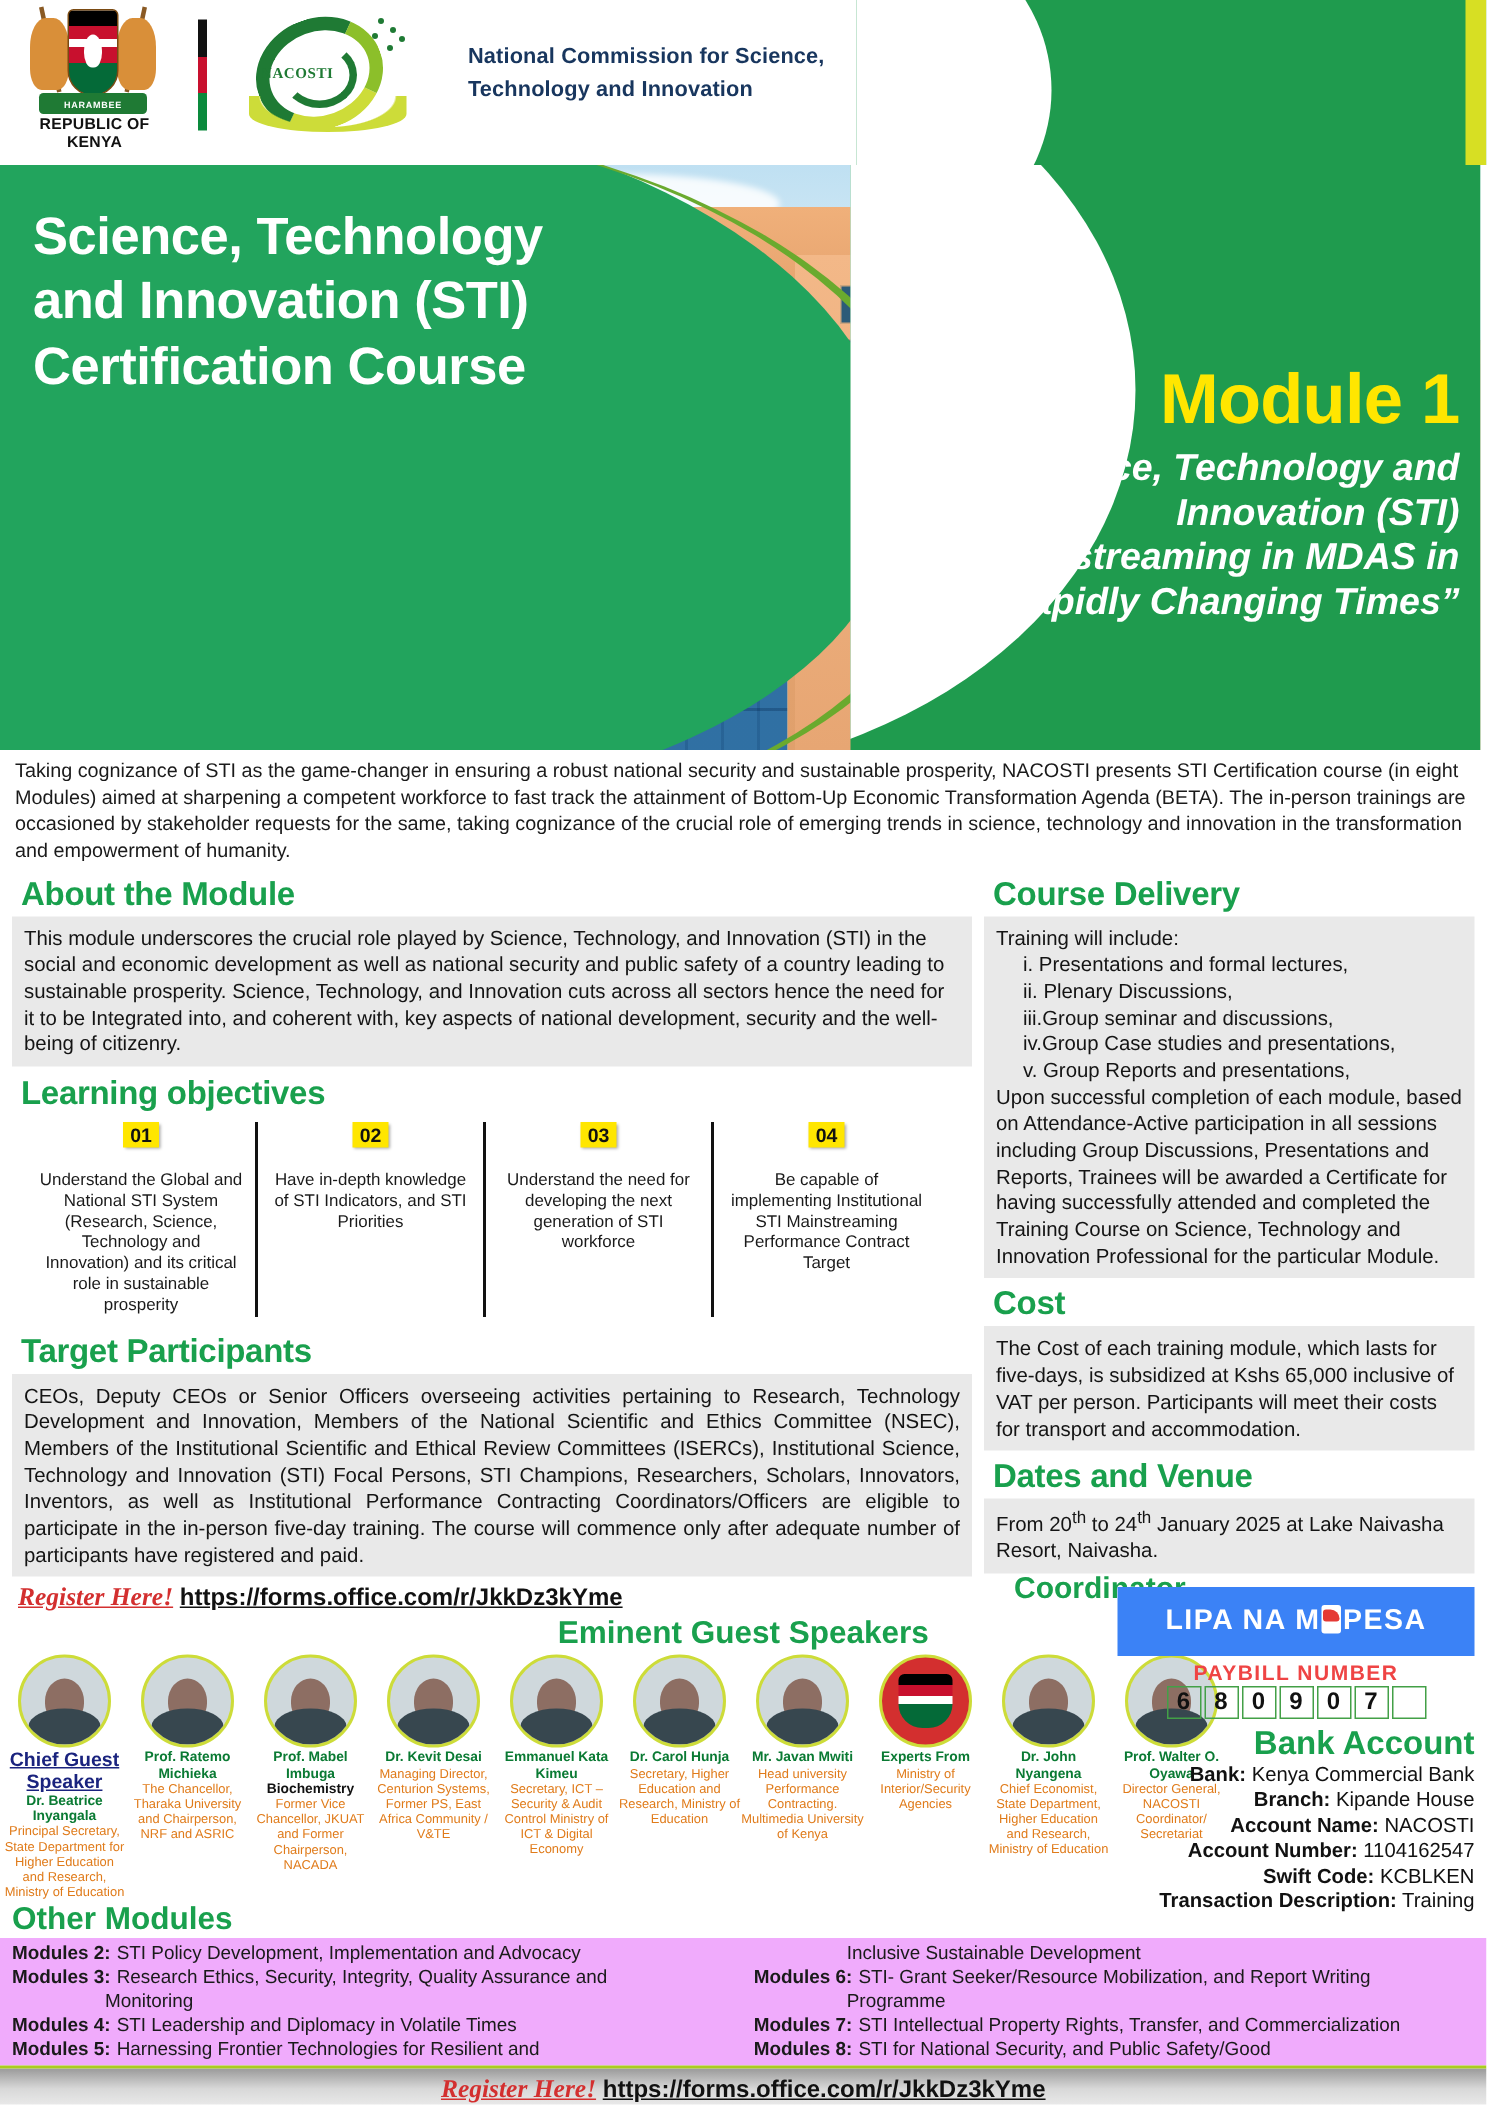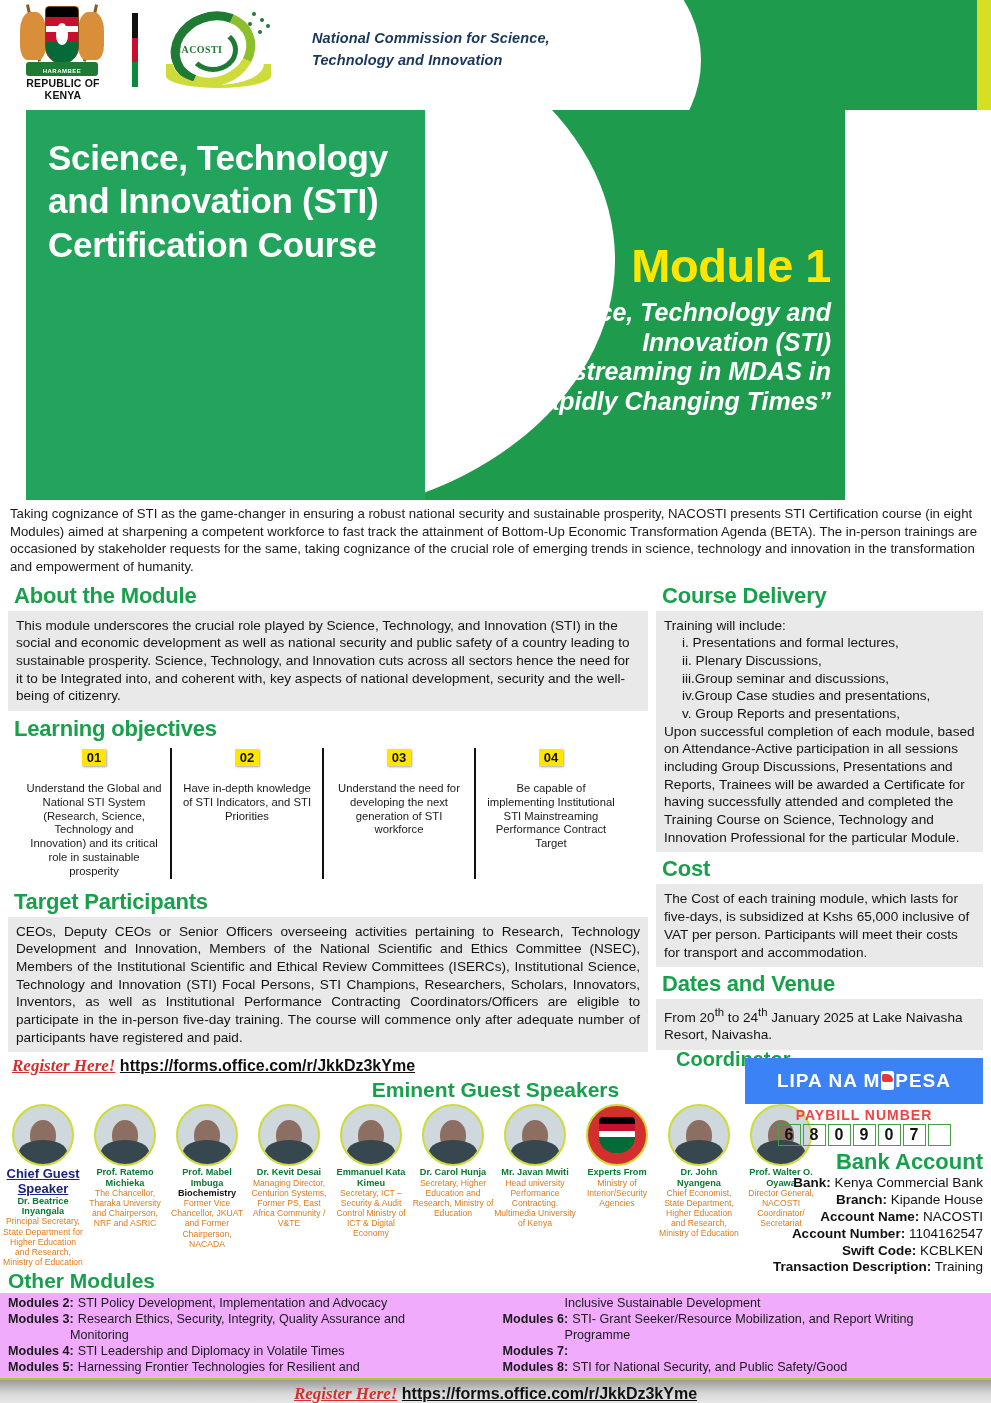--- a/index.html
+++ b/index.html
@@ -57,37 +57,37 @@
     position:absolute; left:22px; top:40px; font-size:10px; font-weight:bold;
     color:#1f7a34; letter-spacing:.4px; font-family:"Liberation Serif", serif;
   }
   .nac-swoosh{
     position:absolute; left:14px; bottom:8px; width:105px; height:24px;
     background:radial-gradient(ellipse at 50% 0%, transparent 60%, #cddc39 62%);
     border-radius:0 0 60% 60%;
   }
   .nac-dots{ position:absolute; right:26px; top:6px; width:30px; height:30px;}
   .nac-dots i{ position:absolute; width:4px; height:4px; background:#1f7a34; border-radius:50%;}
-  .header-title { font-size:14.5px; font-weight:bold; color:#18365e; line-height:1.5; letter-spacing:.1px;font-style:italic; }
+  .header-title { font-size:14.5px; font-weight:bold; color:#18365e; line-height:1.5; letter-spacing:.1px; }
 
   .green-swoop{
     position:absolute; right:0; top:0; width:420px; height:110px;
     background:#1f9b4e; overflow:hidden;
   }
   .green-swoop:before{
     content:""; position:absolute; left:-130px; top:-60px; width:260px; height:240px;
     background:#fff; border-radius:50%;
   }
   .green-swoop:after{
     content:""; position:absolute; left:-120px; top:-40px; width:250px; height:230px;
     background:#7cb342; border-radius:50%; opacity:.0;
   }
 
   
-  .hero { position:relative; width:819px; height:390px; overflow:hidden;margin-left:26px; }
+  .hero { position:relative; width:987px; height:390px; overflow:hidden; }
   .hero-photo{
     position:absolute; inset:0;
     background:
       linear-gradient(180deg,#bfe0f2 0%, #d8ecf7 22%, #cfe4f0 30%, transparent 31%),
       linear-gradient(180deg, transparent 0 30%, #e8ab72 30% 34%, #dfa06a 34% 100%);
   }
   .cloud{ position:absolute; background:rgba(255,255,255,.85); border-radius:50%; filter:blur(2px); }
   .building{
     position:absolute; left:170px; top:28px; width:700px; bottom:0;
     background:linear-gradient(180deg,#f0b07a 0%, #e9a772 12%, #e0a06c 100%);
@@ -560,20 +560,21 @@
     </div>
     <div class="mod-col">
       <div class="mod-cont">Inclusive Sustainable Development</div>
       <div class="mod-row">
           <b>Modules 6:</b>
           <span>STI- Grant Seeker/Resource Mobilization, and Report Writing</span>
         </div>
       <div class="mod-cont">Programme</div>
       <div class="mod-row">
           <b>Modules 7:</b>
+          <span>STI Intellectual Property Rights, Transfer, and Commercialization</span>
         </div>
       <div class="mod-row">
           <b>Modules 8:</b>
           <span>STI for National Security, and Public Safety/Good</span>
         </div>
     </div>
   </div>
 
   <div class="footer">
     <div class="register">

